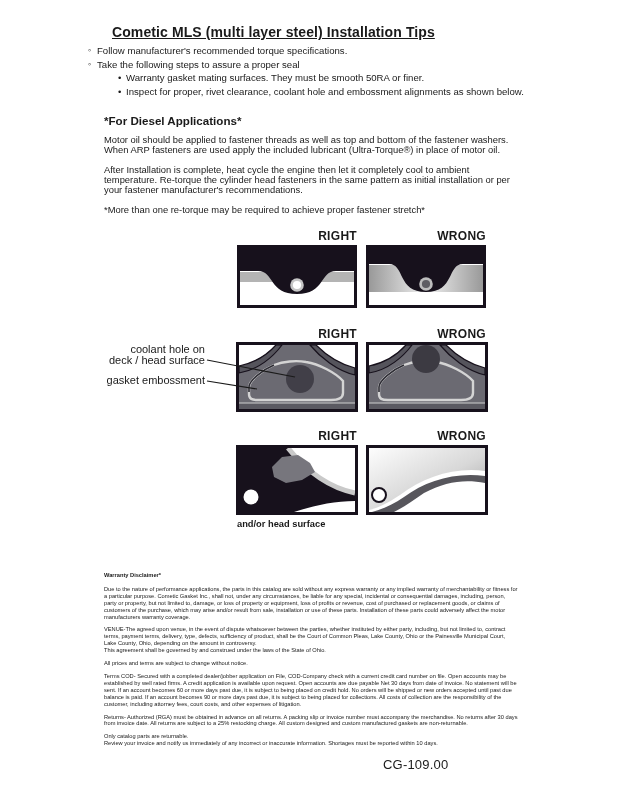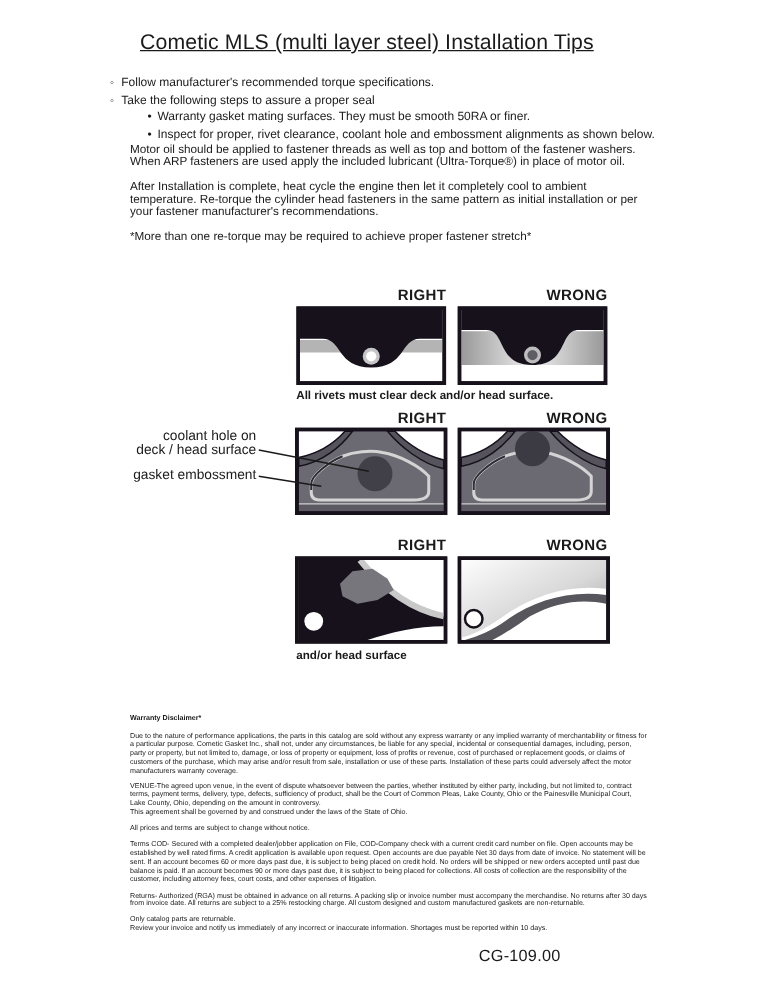--- a/index.html
+++ b/index.html
@@ -2,24 +2,24 @@
 <html><head>
 <meta charset="utf-8">
 <style>
   html,body{margin:0;padding:0;background:#e8e8e8;}
   .page{
     position:relative;width:618px;height:800px;margin:0 auto;background:#ffffff;
     font-family:"Liberation Sans",sans-serif;color:#1a1a1a;overflow:hidden;
   }
   
   .title{
-    position:absolute;left:112px;top:24px;font-size:17px;font-weight:normal;
+    position:absolute;left:112px;top:24px;font-size:14px;font-weight:bold;
     text-decoration:underline;letter-spacing:0.1px;white-space:nowrap;
   }
-  .tips{position:absolute;left:88px;top:44px;width:470px;font-size:9.6px;line-height:13.6px;margin-top:16px;}
+  .tips{position:absolute;left:88px;top:44px;width:470px;font-size:9.6px;line-height:13.6px;}
   .tip{position:relative;padding-left:9px;white-space:nowrap;}
   .tip::before{content:"\25E6";position:absolute;left:0;top:0;font-size:9px;}
   .tip.sub{margin-left:30px;padding-left:8px;}
   .tip.sub::before{content:"\2022";font-size:9.6px;}
   
   .diesel{position:absolute;left:104px;top:114px;width:424px;}
   .diesel h2{margin:0 0 8px 0;font-size:11.6px;font-weight:bold;}
   .diesel p{margin:0 11px 10px 0;font-size:9.4px;line-height:10px;}
   
   .rw-label{position:absolute;width:120px;text-align:right;font-size:12px;font-weight:bold;letter-spacing:0.3px;}
@@ -45,20 +45,21 @@
   <div class="title">Cometic MLS (multi layer steel) Installation Tips</div>
 
   <div class="tips">
     <div class="tip"><span>Follow manufacturer's recommended torque specifications.</span></div>
     <div class="tip"><span>Take the following steps to assure a proper seal</span></div>
     <div class="tip sub"><span>Warranty gasket mating surfaces.  They must be smooth 50RA or finer.</span></div>
     <div class="tip sub"><span>Inspect for proper, rivet clearance, coolant hole and embossment alignments as shown below.</span></div>
   </div>
 
   <div class="diesel">
+    <h2>*For Diesel Applications*</h2>
     <p>Motor oil should be applied to fastener threads as well as top and bottom of the fastener washers. When ARP fasteners are used apply the included lubricant (Ultra-Torque®) in place of motor oil.</p>
     <p>After Installation is complete, heat cycle the engine then let it completely cool to ambient temperature. Re-torque the cylinder head fasteners in the same pattern as initial installation or per your fastener manufacturer's recommendations.</p>
     <p>*More than one re-torque may be required to achieve proper fastener stretch*</p>
   </div>
 
   <div class="rw-label" style="left:237px;top:229px;">RIGHT</div>
   <div class="rw-label" style="left:366px;top:229px;">WRONG</div>
 
   <div class="figbox" style="left:237px;top:245px;">
     <svg width="120" height="63" viewBox="0 0 120 63">
@@ -82,21 +83,20 @@
       </defs>
       <rect x="1.5" y="1.5" width="117" height="60" fill="#ffffff" stroke="#17111c" stroke-width="3"></rect>
       <rect x="3" y="20" width="114" height="27" fill="url(#deckGrad)"></rect>
       <path d="M3,3 H117 V19 H97 C81,19 89,47 60,47 C31,47 39,19 23,19 H3 Z" fill="#17111c"></path>
       <circle cx="60" cy="39" r="6.8" fill="#bdbdbd"></circle>
       <circle cx="60" cy="39" r="4.1" fill="#5e5d63"></circle>
       <rect x="1.5" y="1.5" width="117" height="60" fill="none" stroke="#17111c" stroke-width="3"></rect>
     </svg>
   </div>
 
-  <div class="caption" style="left:237px;top:311px;">All rivets must clear deck and/or head surface.</div>
 
   <div class="rw-label" style="left:237px;top:327px;">RIGHT</div>
   <div class="rw-label" style="left:366px;top:327px;">WRONG</div>
 
   <div class="annot" style="left:85px;top:344px;">
     <div>coolant hole on</div>
     <div>deck / head surface</div>
   </div>
   <div class="annot" style="left:85px;top:375px;">
     <div>gasket embossment</div>

